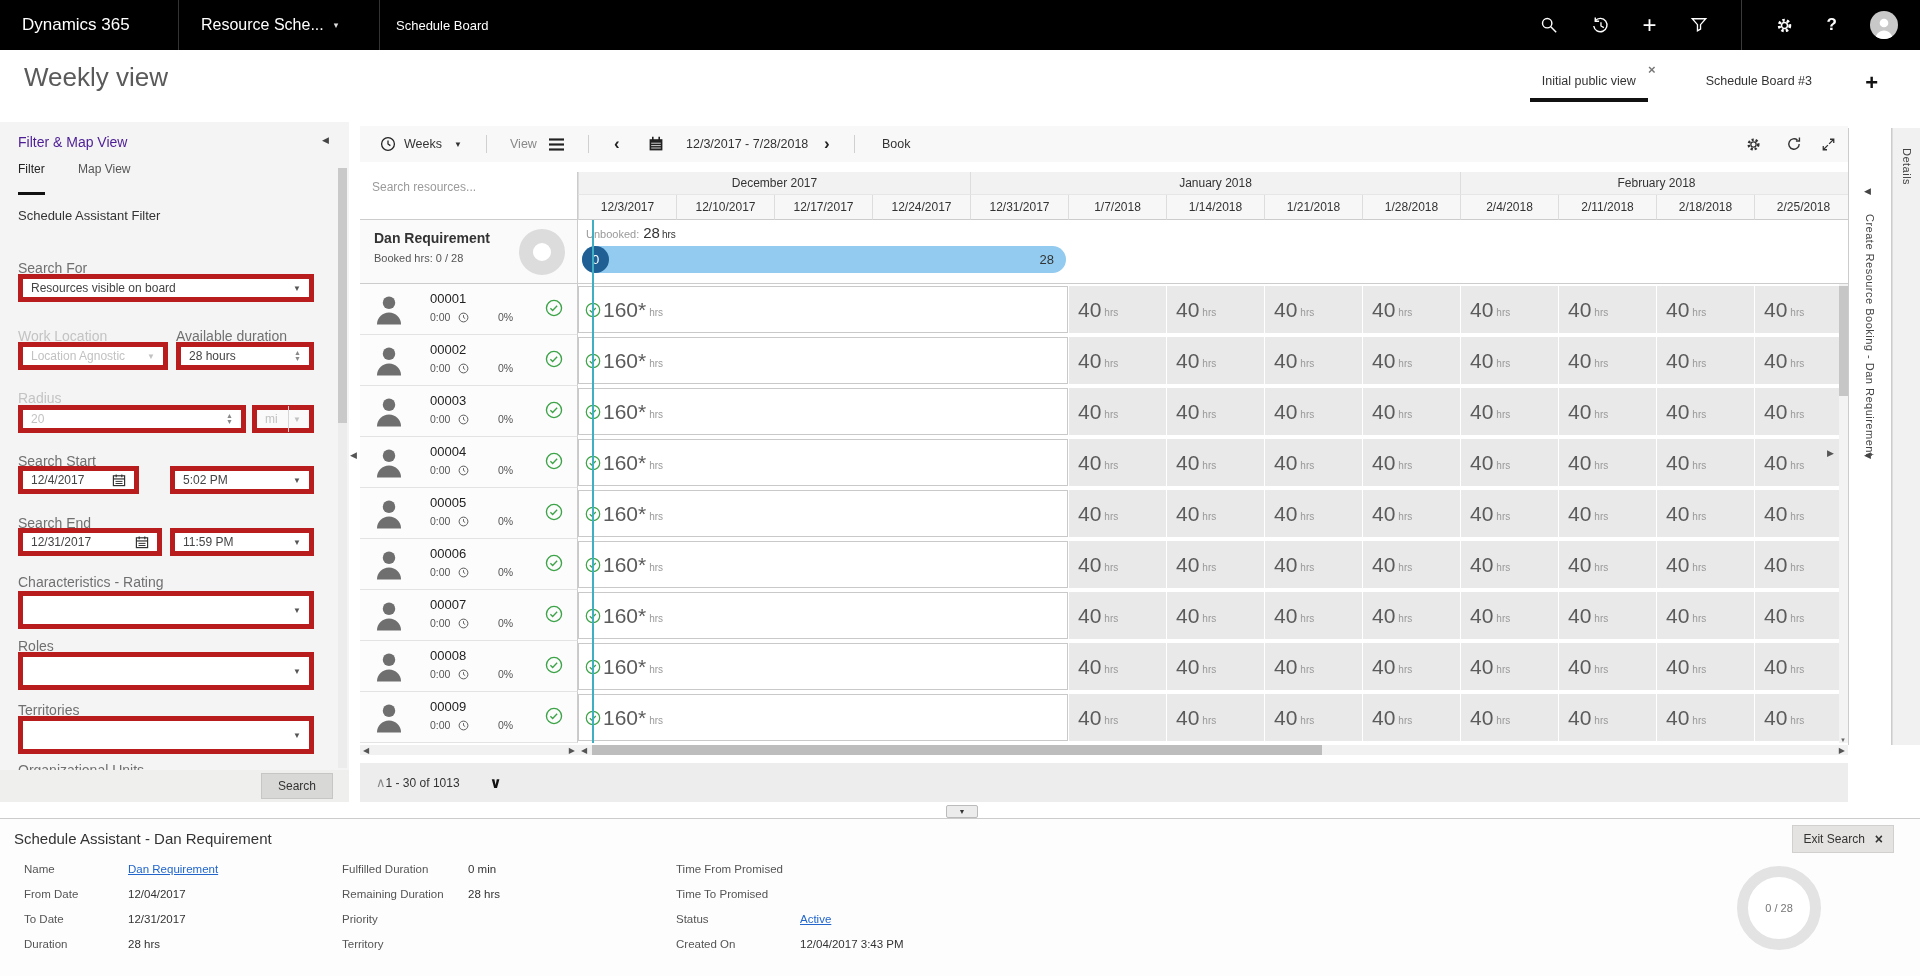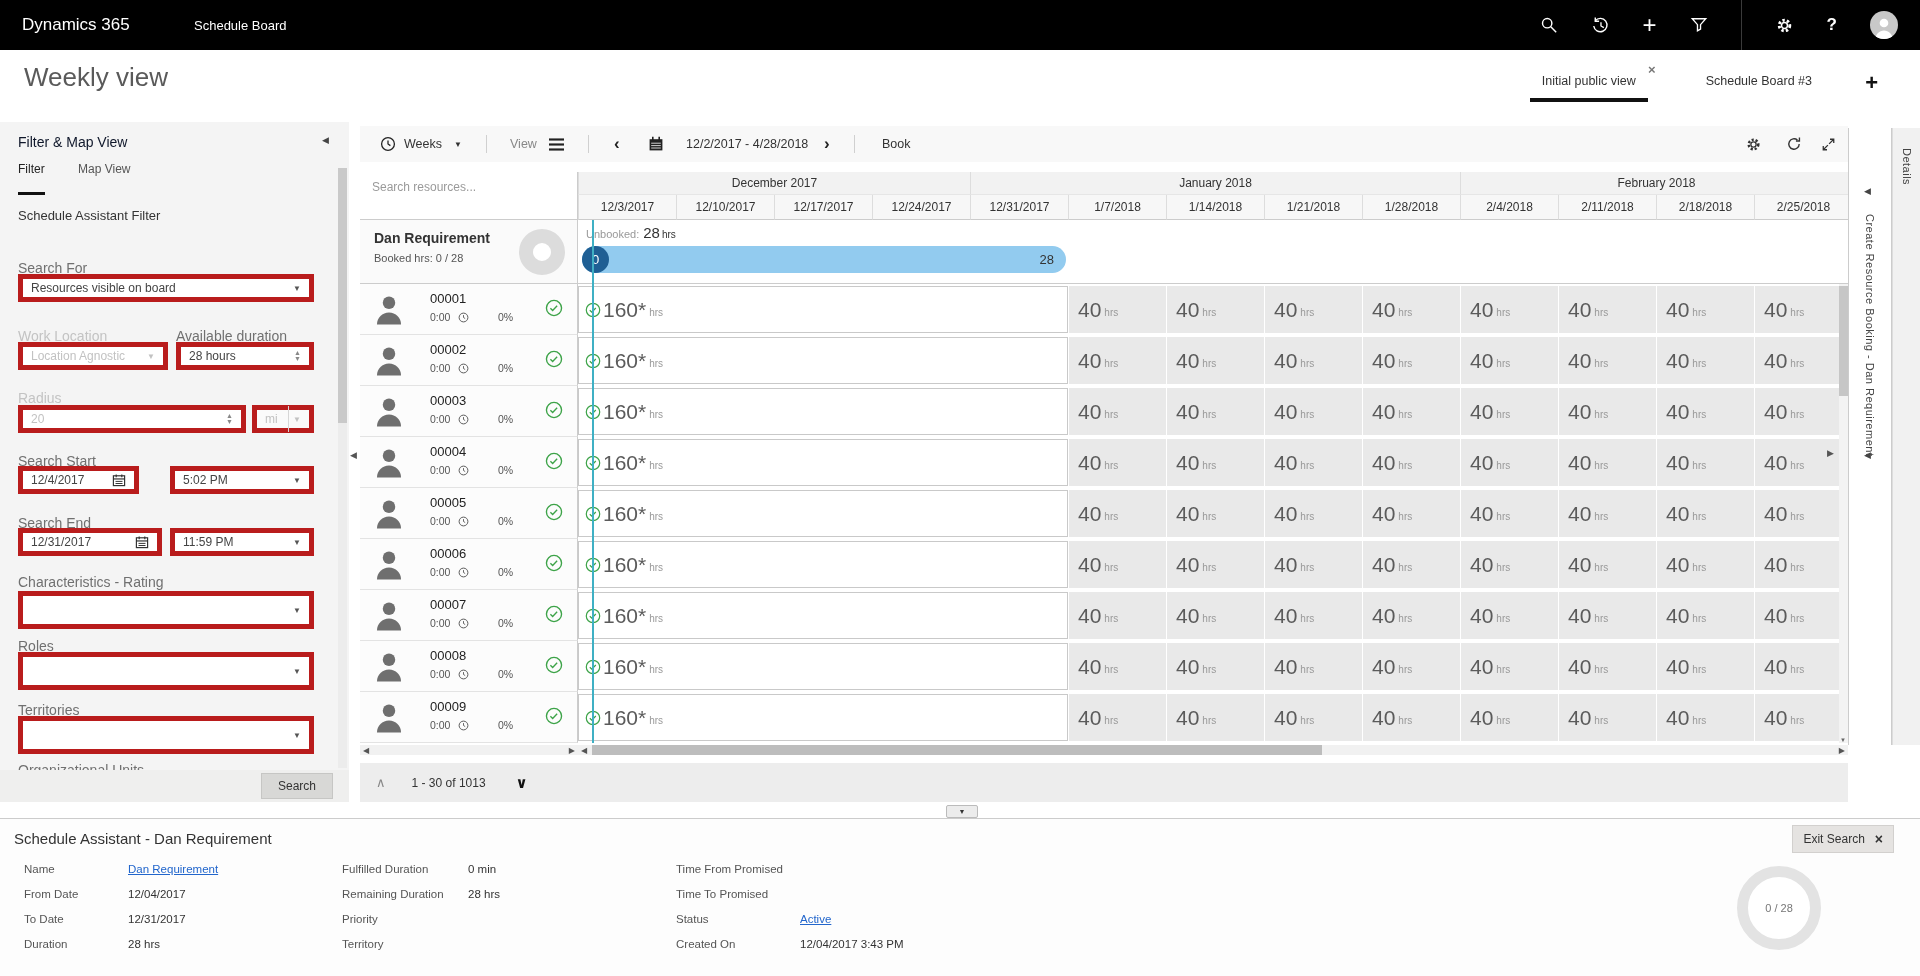--- a/index.html
+++ b/index.html
@@ -22,21 +22,21 @@
   
   .page-title{position:absolute;left:24px;top:62px;font-size:26px;font-weight:300;color:#5a5a5a}
   .view-tabs{position:absolute;top:68px;right:96px;display:flex;gap:46px;align-items:flex-start}
   .vtab{position:relative;font-size:12.5px;color:#333;padding:6px 12px 10px;cursor:pointer}
   .vtab.active{border-bottom:4px solid #111}
   .vtab .tab-close{position:absolute;top:-6px;right:-8px;font-size:13px;color:#777;font-weight:bold}
   .add-tab{position:absolute;top:70px;right:42px;font-size:22px;font-weight:bold;color:#111;cursor:pointer}
 
   
   .filter-panel{position:absolute;left:0;top:122px;width:349px;height:680px;background:#f4f4f4;box-sizing:border-box}
-  .fp-head{position:absolute;left:18px;top:12px;font-size:14px;color:#0f172a}
+  .fp-head{position:absolute;left:18px;top:12px;font-size:14px;color:#4c1d95}
   .fp-collapse{position:absolute;right:20px;top:13px;font-size:9px;color:#444;cursor:pointer}
   .fp-tab{position:absolute;top:40px;font-size:12px;color:#555;padding-bottom:16px;cursor:pointer}
   .fp-tab.t1{left:18px}
   .fp-tab.t2{left:78px}
   .fp-tab.active{color:#222;border-bottom:3px solid #111}
   .fp-section{position:absolute;left:18px;top:86px;font-size:13px;color:#333}
   .flab{position:absolute;font-size:14px;color:#707070}
   .flab.dis{color:#c3c3c3}
   .fin{position:absolute;background:#fff;border:5px solid #b91c1c;box-sizing:border-box;height:28px;display:flex;align-items:center;padding:0 8px;font-size:12px;color:#444}
   .fin.dis{color:#c2c2c2}
@@ -100,21 +100,21 @@
   .vscroll .thumb{position:absolute;top:2px;left:0;width:9px;height:110px;background:#c6c6c6}
   .vscroll .vdown{position:absolute;bottom:0;left:1px;font-size:6px;color:#666}
   .hscroll-left{position:absolute;left:0;top:619px;width:218px;height:10px;background:#f1f1f1;font-size:8px;color:#555}
   .hscroll{position:absolute;left:218px;top:619px;width:1270px;height:10px;background:#f1f1f1;font-size:8px;color:#555}
   .hthumb{position:absolute;left:14px;top:0;width:730px;height:10px;background:#bdbdbd}
   .sarrow-l{position:absolute;left:3px;top:1px}
   .sarrow-r{position:absolute;right:3px;top:1px}
 
   .pagination{position:absolute;left:0;top:637px;width:100%;height:39px;background:#ededed;display:flex;align-items:center}
   .pg-up{margin-left:16px;font-size:13px;color:#888;cursor:pointer}
-  .pg-text{margin-left:26px;font-size:12px;color:#333}
+  .pg-text{font-size:12px;color:#333}
   .pg-down{margin-left:30px;font-size:15px;font-weight:bold;color:#111;cursor:pointer}
   .board-mid-arrow{position:absolute;right:14px;top:322px;font-size:9px;color:#555;cursor:pointer}
 
   
   .rail-inner{position:absolute;left:1848px;top:128px;width:44px;height:617px;background:#fff;border-left:1px solid #ccc;border-right:1px solid #ccc;box-sizing:border-box}
   .rail-outer{position:absolute;left:1892px;top:128px;width:28px;height:617px;background:#f1f1f1;border-left:1px solid #ddd;box-sizing:border-box}
   .vtext{writing-mode:vertical-rl;font-size:11px;color:#444;letter-spacing:.5px}
   .ri-arrow{position:absolute;left:15px;top:58px;font-size:9px;color:#444;cursor:pointer}
   .ri-arrow2{position:absolute;left:15px;top:322px;font-size:9px;color:#444;cursor:pointer}
   .ri-text{position:absolute;left:15px;top:86px}
@@ -135,20 +135,24 @@
   .dcol1 .dlabel{width:104px}.dcol2 .dlabel{width:126px}.dcol3 .dlabel{width:124px}
   .dvalue{color:#333}
   .dvalue.link{color:#2266cc;text-decoration:underline;cursor:pointer}
   .dp-donut{position:absolute;left:1737px;top:47px;width:84px;height:84px;border-radius:50%;border:11px solid #e3e3e3;box-sizing:border-box;display:flex;align-items:center;justify-content:center;font-size:11px;color:#777;background:#fff}
 </style>
 </head>
 <body>
 
 <header class="topnav">
   <div class="nav-brand">Dynamics 365</div>
+  <div class="nav-app">
+    <span>Resource Sche...</span>
+    <span class="nav-chev">▾</span>
+  </div>
   <div class="nav-page">Schedule Board</div>
   <div class="nav-icons">
     <span class="nicon">
       <svg width="18" height="18" viewBox="0 0 20 20">
           <circle cx="8" cy="8" r="5.2" fill="none" stroke="#fff" stroke-width="1.6"></circle>
           <line x1="12" y1="12" x2="18" y2="18" stroke="#fff" stroke-width="1.6"></line>
         </svg>
     </span>
     <span class="nicon">
       <svg width="19" height="19" viewBox="0 0 20 20">
@@ -328,21 +332,21 @@
           <rect x="2" y="4" width="16" height="14" fill="#222"></rect>
           <line x1="6" y1="1" x2="6" y2="5" stroke="#222" stroke-width="2"></line>
           <line x1="14" y1="1" x2="14" y2="5" stroke="#222" stroke-width="2"></line>
           <g stroke="#fff" stroke-width="1">
             <line x1="4" y1="9" x2="16" y2="9"></line>
             <line x1="4" y1="12" x2="16" y2="12"></line>
             <line x1="4" y1="15" x2="16" y2="15"></line>
           </g>
         </svg>
     </span>
-    <span class="tbi" style="left:326px">12/2/2017 - 4/28/2018</span>
+    <span class="tbi" style="left:326px">12/3/2017 - 7/28/2018</span>
     <span class="tbi chev" style="left:464px">›</span>
     <span class="tb-div" style="left:494px"></span>
     <span class="tbi" style="left:522px">Book</span>
     <span class="tbi" style="right:86px;color:#333">
       <svg width="17" height="17" viewBox="0 0 20 20">
           <circle cx="10" cy="10" r="5.6" fill="none" stroke="#333" stroke-width="3" stroke-dasharray="2.5 2.2"></circle>
           <circle cx="10" cy="10" r="3.1" fill="none" stroke="#333" stroke-width="1.5"></circle>
         </svg>
     </span>
     <span class="tbi" style="right:46px">

